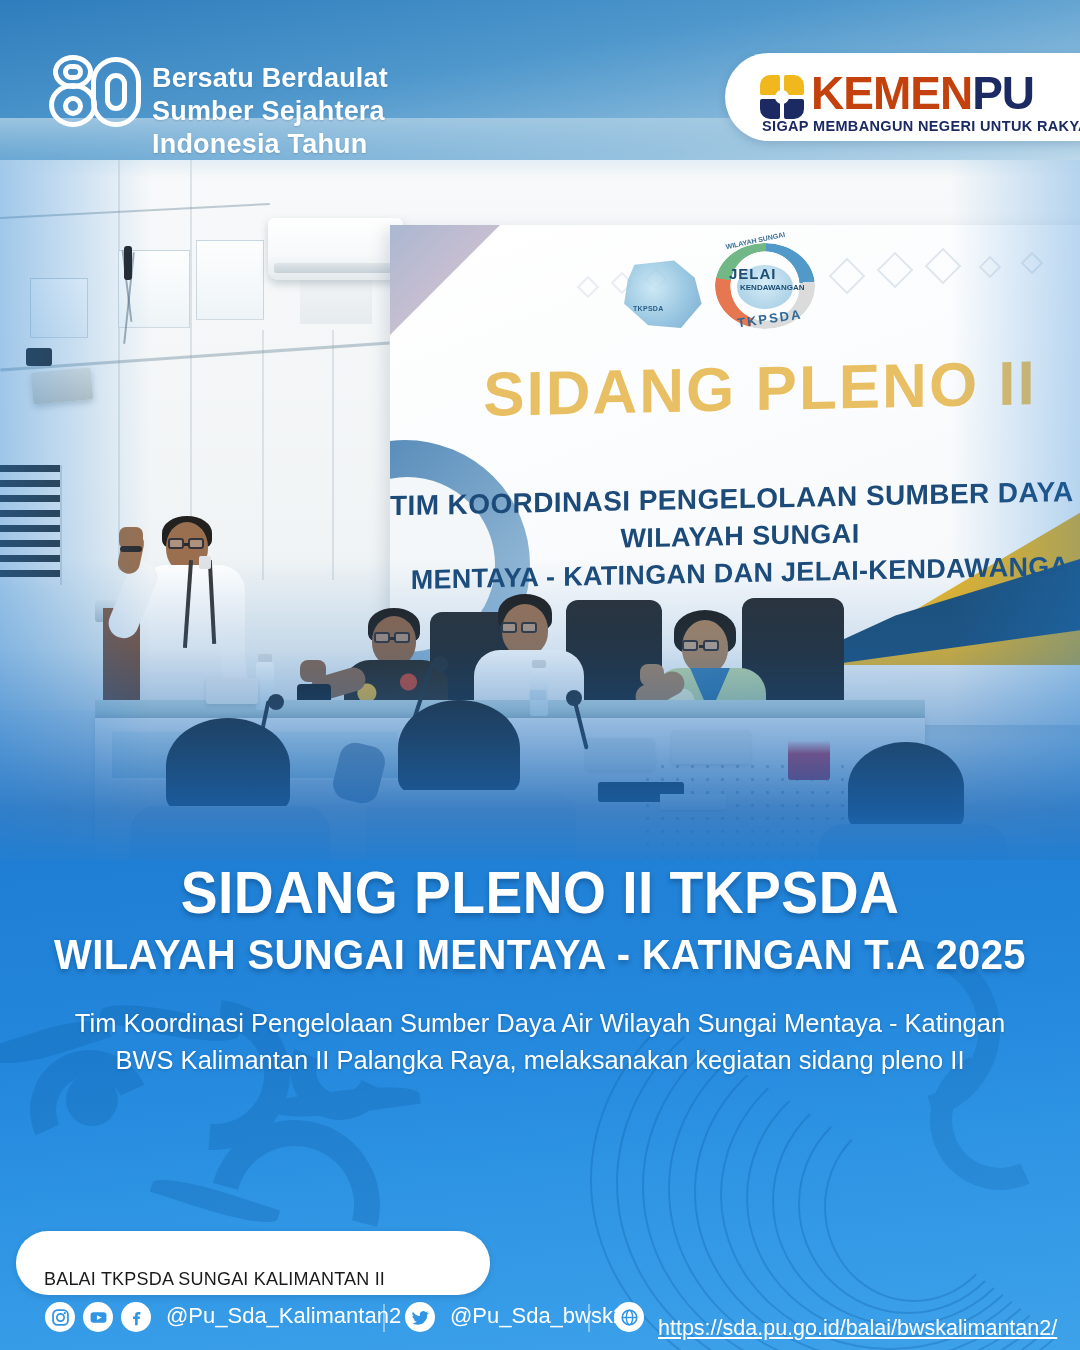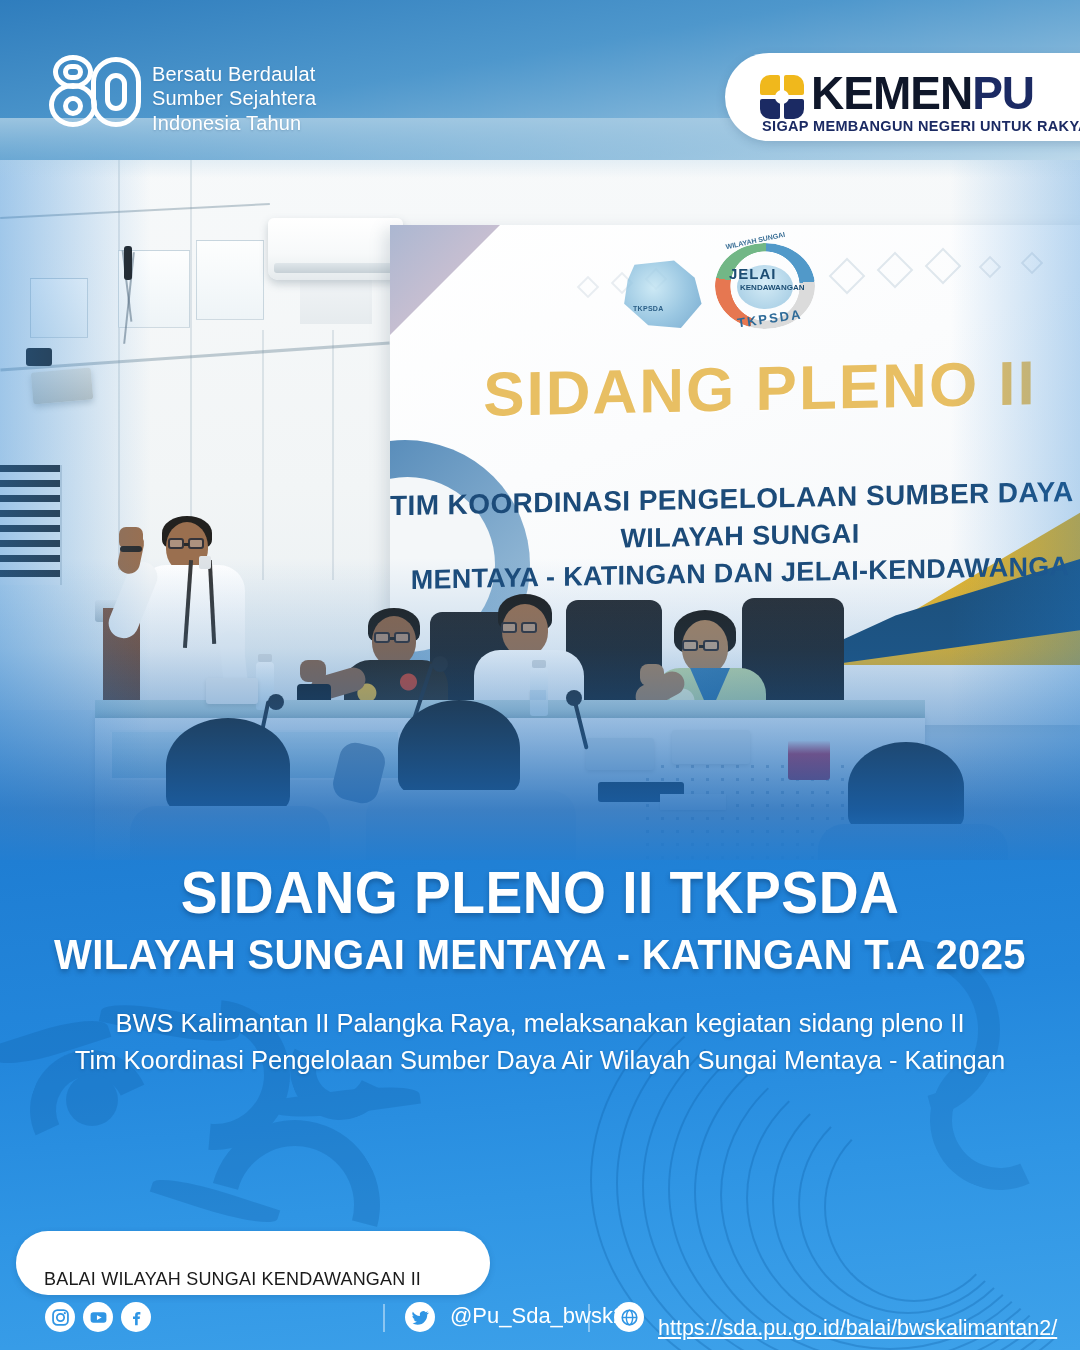--- a/index.html
+++ b/index.html
@@ -178,36 +178,36 @@
   .logo80{ position:absolute; left:47px; top:55px; width:94px; height:72px; }
   .num-ring{ position:absolute; border:5px solid #fff; border-radius:50%; }
   .n8-top{ left:6px; top:0px; width:40px; height:34px; }
   .n8-bot{ left:2px; top:28px; width:48px; height:44px; }
   .n0-out{ left:44px; top:2px; width:50px; height:70px; border-radius:26px; }
   .n0-in{ left:58px; top:18px; width:22px; height:38px; border-radius:12px; }
   .n8-ti{ left:16px; top:9px; width:20px; height:16px; border-radius:10px; }
   .n8-bi{ left:16px; top:41px; width:20px; height:20px; border-radius:10px; }
 
   .hdr-tagline{ position:absolute; left:152px; top:62px; color:#fff;
-     font-size:20px; font-weight:400; line-height:1.22; letter-spacing:.2px;
+     font-size:27px; font-weight:700; line-height:1.22; letter-spacing:.2px;
      text-shadow:0 1px 2px rgba(40,80,120,.25); }
 
   .kemenpu-pill{
     position:absolute; left:725px; top:53px; width:380px; height:88px;
     background:#fff; border-radius:44px 0 0 44px;
     box-shadow:0 3px 10px rgba(40,80,120,.22);
   }
   .pu-mark{ position:absolute; left:35px; top:22px; width:44px; height:44px; }
   .pu-q1{ position:absolute; left:0; top:0; width:20px; height:20px; background:#f0b81c; border-radius:10px 2px 2px 2px;}
   .pu-q2{ position:absolute; left:24px; top:0; width:20px; height:20px; background:#f0b81c; border-radius:2px 10px 2px 2px;}
   .pu-q3{ position:absolute; left:0; top:24px; width:20px; height:20px; background:#1b2a63; border-radius:2px 2px 2px 10px;}
   .pu-q4{ position:absolute; left:24px; top:24px; width:20px; height:20px; background:#1b2a63; border-radius:2px 2px 10px 2px;}
   .pu-dot{ position:absolute; left:15px; top:15px; width:14px; height:14px; background:#fff; border-radius:50%; }
   .kp-word{ position:absolute; left:86px; top:17px; font-size:46px; font-weight:900; letter-spacing:-1px; line-height:1; }
-  .kp-kemen{ color:#0f172a;margin-top:20px; }
+  .kp-kemen{ color:#c2410c;margin-top:20px; }
   .kp-pu{ color:#1b2a63; }
   .kp-sub{ position:absolute; left:37px; top:65px; font-size:14.5px; font-weight:700;
      color:#1b2a63; letter-spacing:.35px; }
 
   
   .lower{
     position:absolute; left:0; top:860px; width:1080px; height:490px;
     background:linear-gradient(175deg,#1f7ed3 0%, #2387dc 35%, #2f95e4 65%, #3ea2ea 100%);
     overflow:hidden;
   }
@@ -504,26 +504,26 @@
 
     <div class="wave-right">
       <div class="wv" style="left:120px;top:20px;width:180px;height:180px;transform:rotate(30deg);"></div>
       <div class="wv" style="left:230px;top:130px;width:140px;height:140px;transform:rotate(200deg);"></div>
     </div>
   </div>
 
   <div class="main-title">SIDANG PLENO II TKPSDA</div>
   <div class="sub-title">WILAYAH SUNGAI MENTAYA - KATINGAN T.A 2025</div>
   <div class="body-copy">
+    <div>Tim Koordinasi Pengelolaan Sumber Daya Air Wilayah Sungai Mentaya - Katingan</div>
     <div>BWS Kalimantan II Palangka Raya, melaksanakan kegiatan sidang pleno II</div>
-    <div>Tim Koordinasi Pengelolaan Sumber Daya Air Wilayah Sungai Mentaya - Katingan</div>
   </div>
 
   <div class="footer-pill">
-    <div class="fp-l2">BALAI WILAYAH SUNGAI KENDAWANGAN II</div>
+    <div class="fp-l2">BALAI TKPSDA SUNGAI KALIMANTAN II</div>
   </div>
 
   <div class="social-row">
     <div class="sbadge" style="left:45px;top:2px;">
       <svg width="19" height="19" viewBox="0 0 24 24">
           <rect x="2.6" y="2.6" width="18.8" height="18.8" rx="5.6" fill="none" stroke="#2f95e4" stroke-width="2.2"></rect>
           <circle cx="12" cy="12" r="4.6" fill="none" stroke="#2f95e4" stroke-width="2.2"></circle>
           <circle cx="17.4" cy="6.6" r="1.4" fill="#2f95e4"></circle>
         </svg>
     </div>
@@ -531,20 +531,21 @@
       <svg width="19" height="19" viewBox="0 0 24 24">
           <rect x="2" y="5.5" width="20" height="13" rx="3.6" fill="#2f95e4"></rect>
           <polygon points="10,9 16,12 10,15" fill="#fff"></polygon>
         </svg>
     </div>
     <div class="sbadge" style="left:121px;top:2px;">
       <svg width="19" height="19" viewBox="0 0 24 24">
           <path d="M14.6 8.2h2.3V5.1h-2.6c-2.6 0-4.1 1.5-4.1 4.1v1.6H7.6v3.1h2.6v8h3.3v-8h2.5l.4-3.1h-2.9V9.4c0-.8.3-1.2 1.1-1.2z" fill="#2f95e4"></path>
         </svg>
     </div>
+    <div class="shandle" style="left:166px;">@Pu_Sda_Kalimantan2</div>
 
     <div class="divider" style="left:383px;"></div>
 
     <div class="sbadge" style="left:405px;top:2px;">
       <svg width="19" height="19" viewBox="0 0 24 24">
           <path d="M22 5.9c-.8.35-1.6.58-2.5.69.9-.54 1.6-1.4 1.9-2.4-.84.5-1.77.86-2.76 1.06A4.34 4.34 0 0 0 11.2 9.2c0 .34.04.67.11.99A12.3 12.3 0 0 1 2.4 4.6a4.3 4.3 0 0 0 1.34 5.78c-.7-.02-1.37-.22-1.95-.54v.06a4.34 4.34 0 0 0 3.48 4.25c-.64.17-1.3.2-1.95.07a4.35 4.35 0 0 0 4.05 3.02A8.72 8.72 0 0 1 1.5 19.1a12.27 12.27 0 0 0 6.65 1.95c7.98 0 12.35-6.62 12.35-12.36l-.01-.56c.85-.61 1.58-1.38 2.16-2.25z" fill="#2f95e4"></path>
         </svg>
     </div>
     <div class="shandle" style="left:450px;">@Pu_Sda_bwsk2</div>
 

